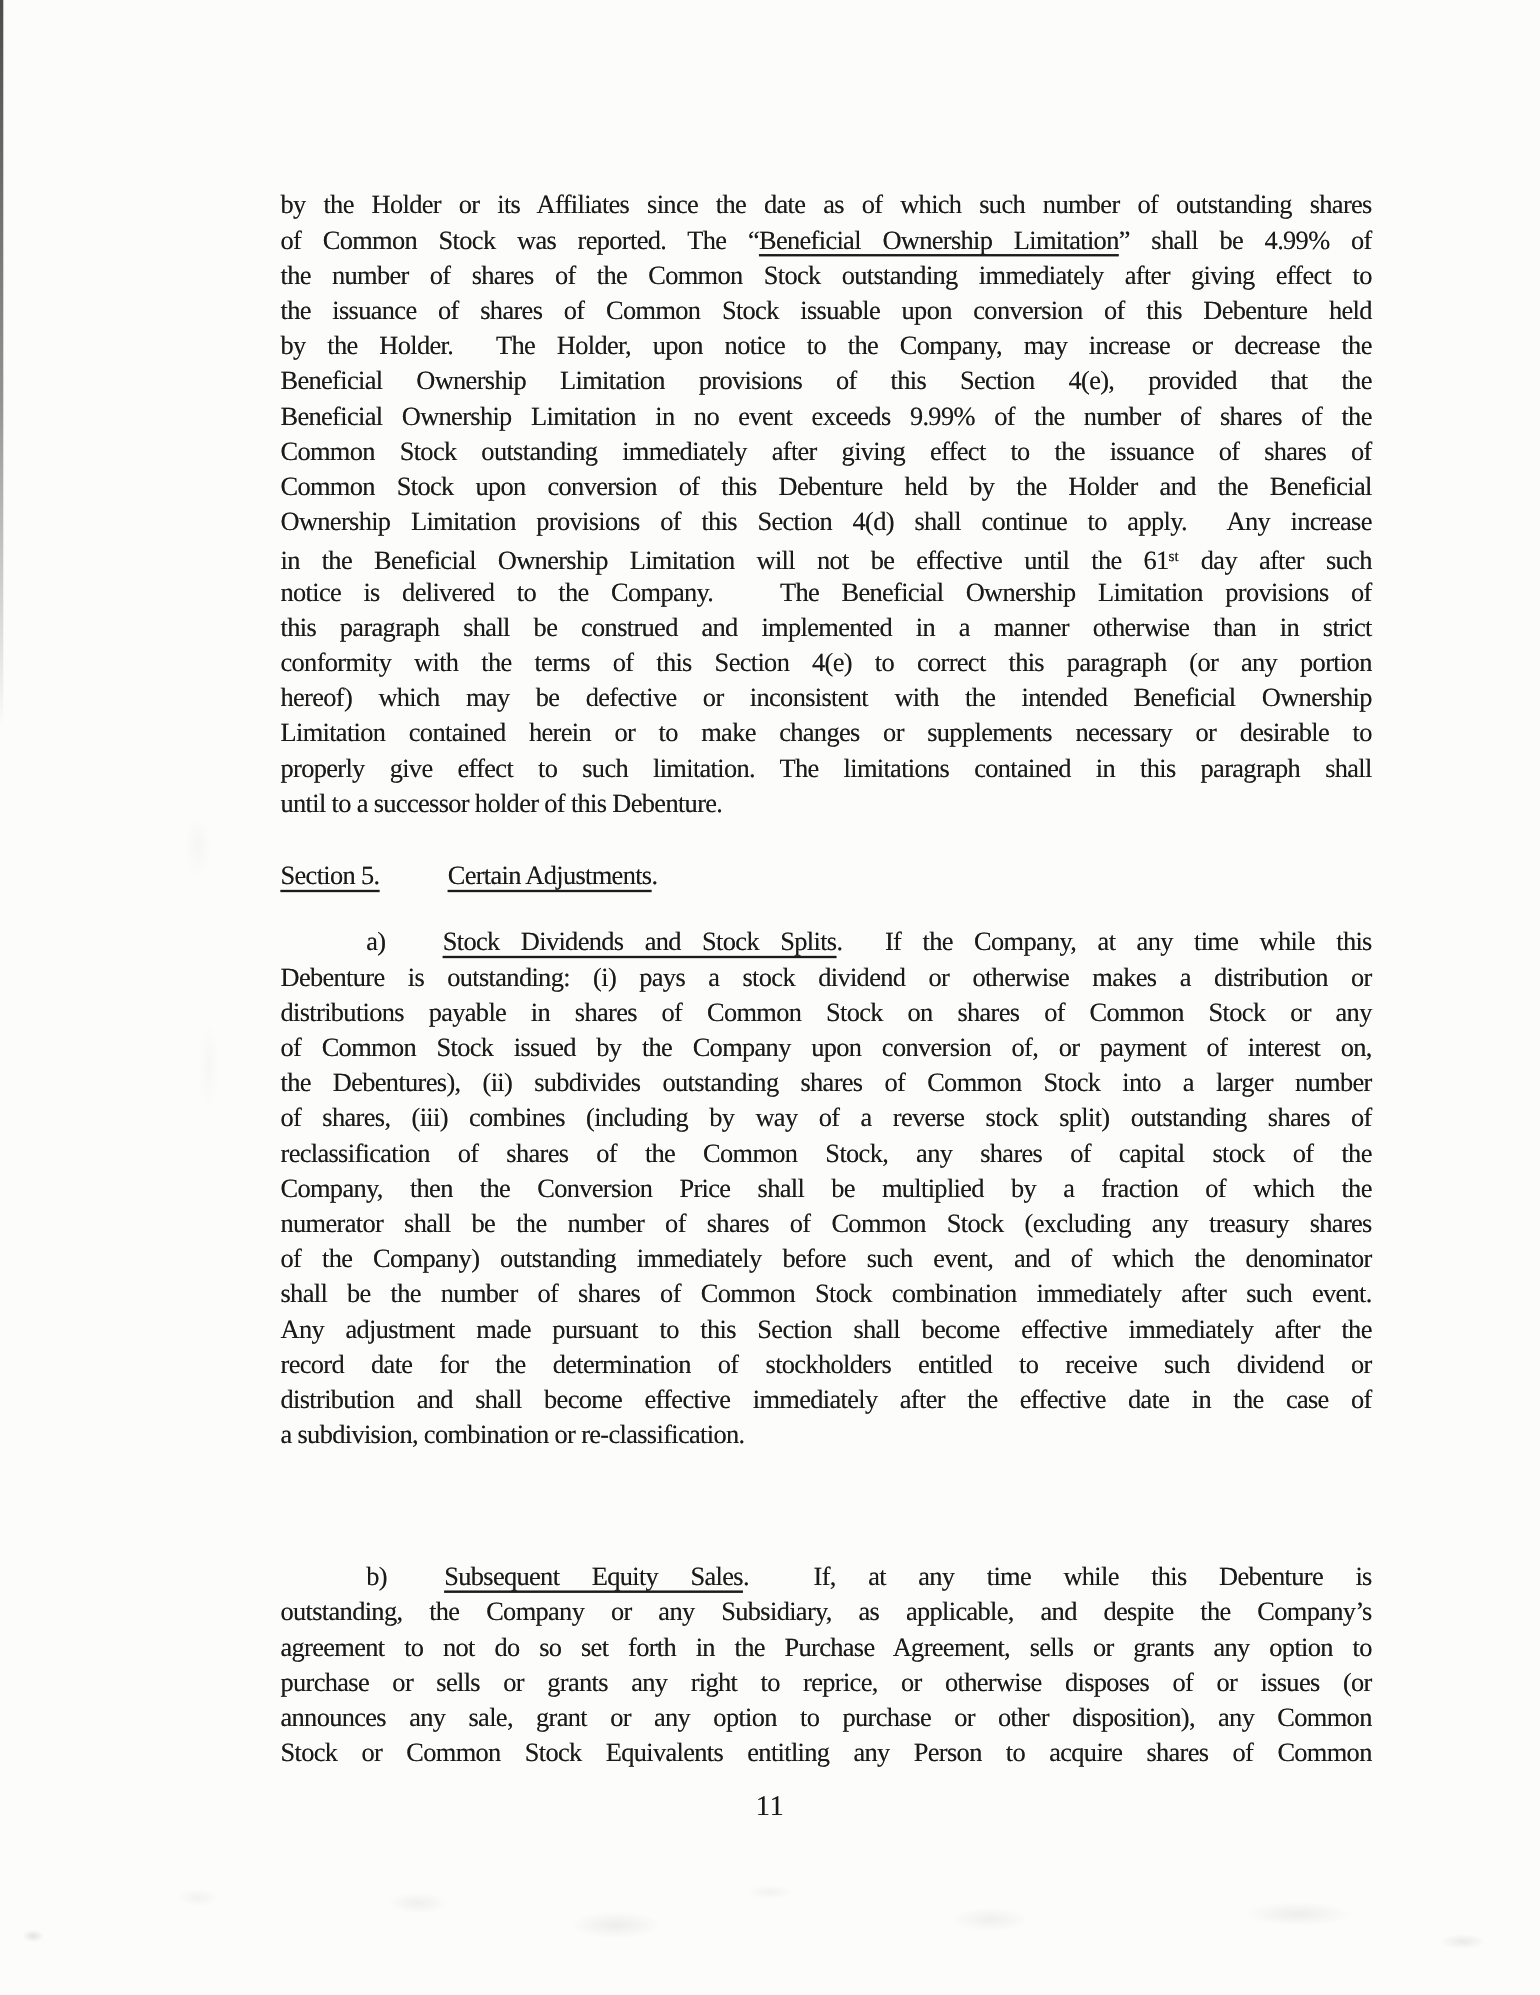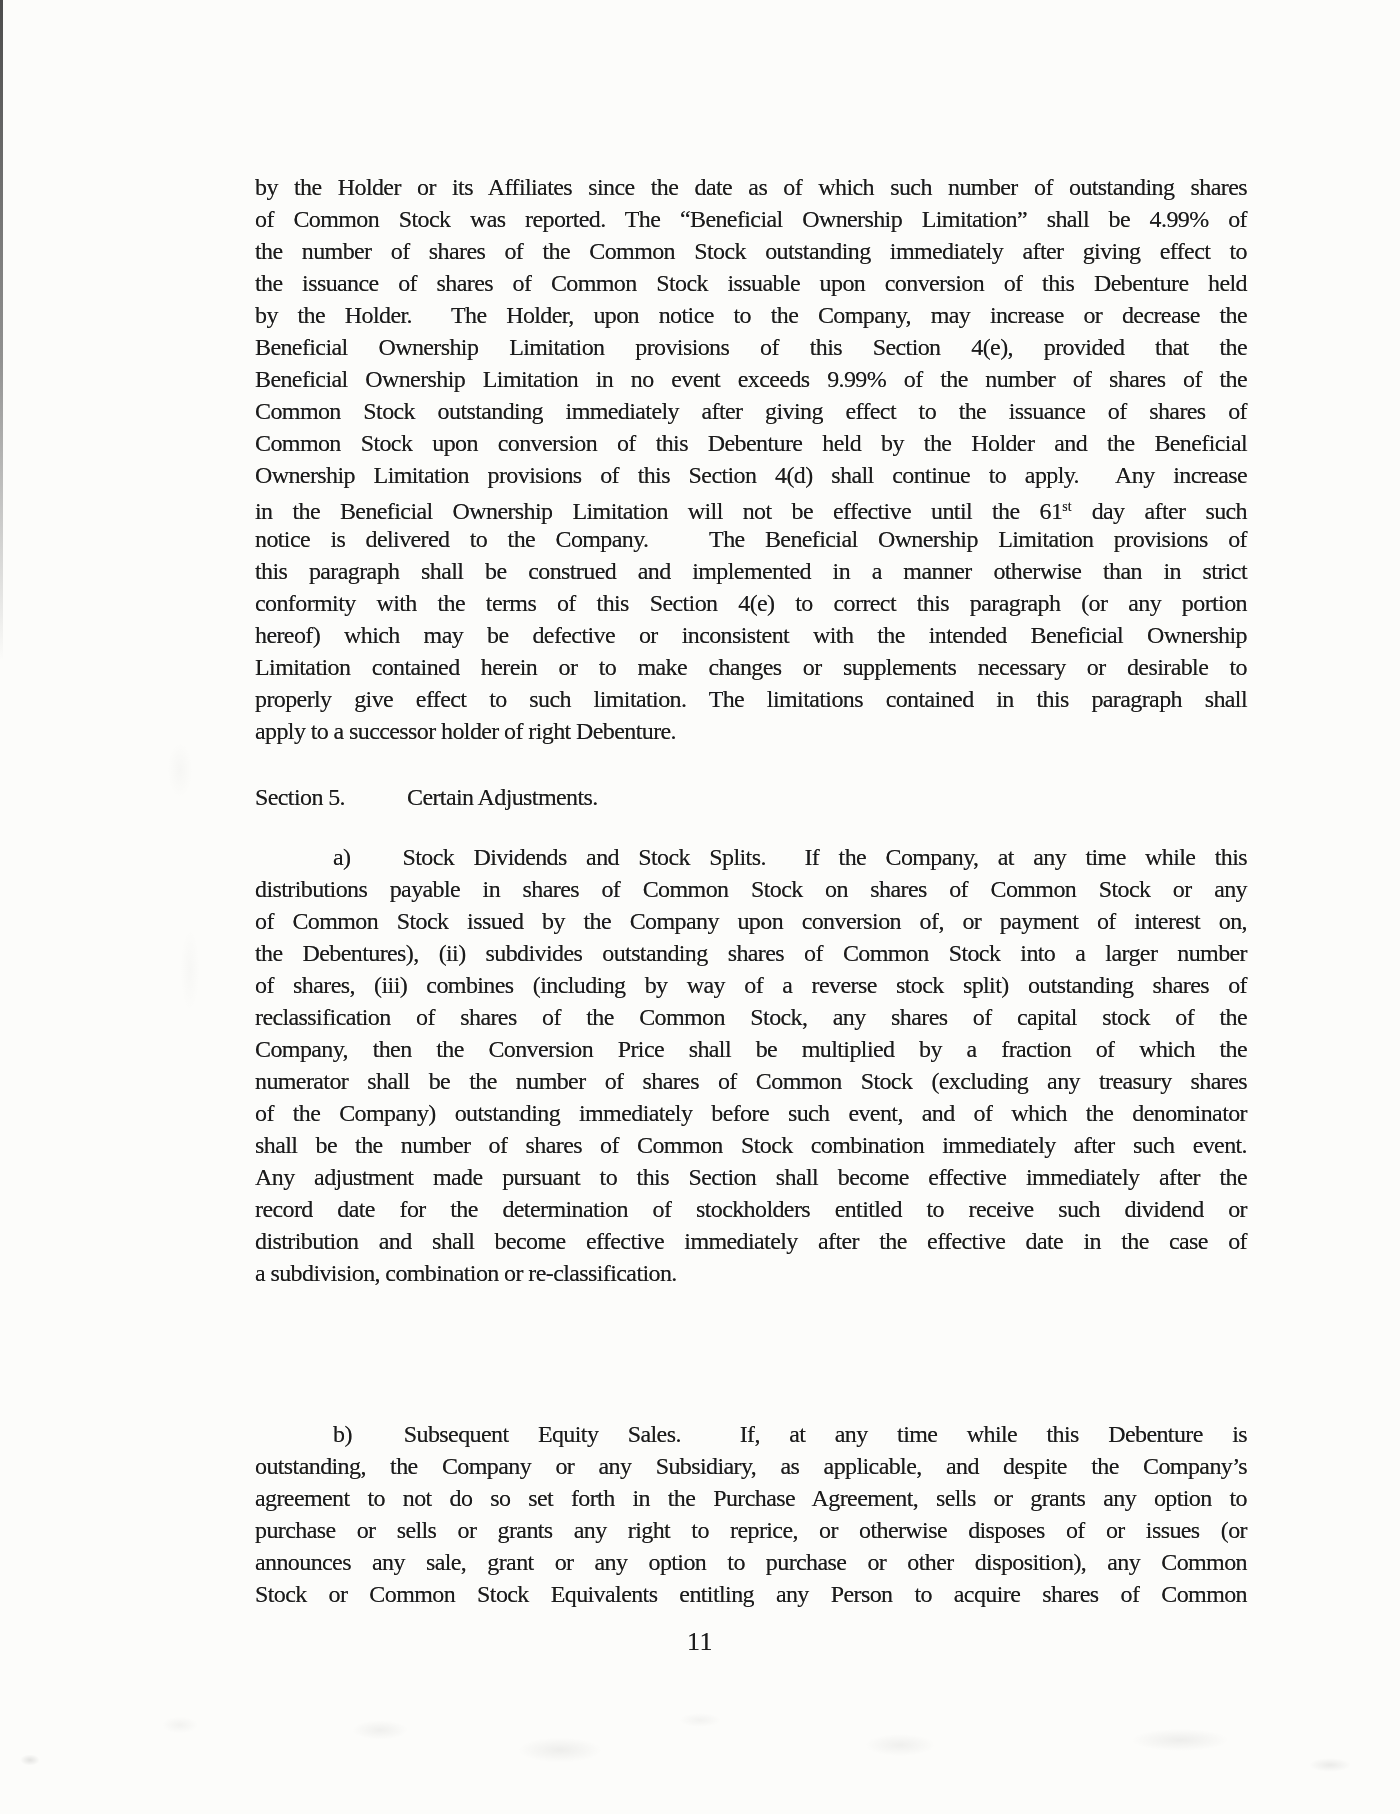--- a/index.html
+++ b/index.html
@@ -22,21 +22,21 @@
   .block{position:absolute;left:0;width:100%;}
   .line{
     text-align:justify;
     text-align-last:justify;
     line-height:32px;
     white-space:pre-wrap;
     height:32px;
   }
   .line.end{text-align-last:left;}
   .spacer{display:inline-block;height:1px;}
-  .u{text-decoration-thickness:2.2px;text-underline-offset:4.5px;}
+  .u{text-decoration:underline;text-decoration-thickness:2.2px;text-underline-offset:4.5px;}
   .sup{font-size:0.58em;vertical-align:0.55em;letter-spacing:0;}
   .pagenum{
     position:absolute;left:0;top:1626px;width:1400px;
     text-align:center;font-size:26px;line-height:32px;
     letter-spacing:0.5px;
     text-shadow:0 0 0.5px rgba(20,20,20,0.6);
   }
   .edge-line{
     position:absolute;left:0;top:0;width:3px;height:660px;
     background:linear-gradient(to bottom,rgba(45,45,45,0.85) 0%,rgba(60,60,60,0.55) 55%,rgba(80,80,80,0) 100%);
@@ -80,27 +80,28 @@
         <div class="line"><span>Common Stock outstanding immediately after giving effect to the issuance of shares of</span></div>
         <div class="line"><span>Common Stock upon conversion of this Debenture held by the Holder and the Beneficial</span></div>
         <div class="line"><span>Ownership Limitation provisions of this Section 4(d) shall continue to apply.  Any increase</span></div>
         <div class="line"><span>in the Beneficial Ownership Limitation will not be effective until the 61</span><span class="sup">st</span><span> day after such</span></div>
         <div class="line"><span>notice is delivered to the Company.   The Beneficial Ownership Limitation provisions of</span></div>
         <div class="line"><span>this paragraph shall be construed and implemented in a manner otherwise than in strict</span></div>
         <div class="line"><span>conformity with the terms of this Section 4(e) to correct this paragraph (or any portion</span></div>
         <div class="line"><span>hereof) which may be defective or inconsistent with the intended Beneficial Ownership</span></div>
         <div class="line"><span>Limitation contained herein or to make changes or supplements necessary or desirable to</span></div>
         <div class="line"><span>properly give effect to such limitation. The limitations contained in this paragraph shall</span></div>
-        <div class="line end"><span>apply to a successor holder of right Debenture.</span></div>
+        <div class="line end"><span>until to a successor holder of this Debenture.</span></div>
       </div>
       <div class="block" style="top: 781px;">
         <div class="line end"><span class="u">Section 5.</span><span class="spacer" style="width: 62px;"></span><span class="u">Certain Adjustments</span><span>.</span></div>
       </div>
       <div class="block" style="top: 841px;">
         <div class="line"><span class="spacer" style="width: 78px;"></span><span>a)</span><span class="spacer" style="width: 52px;"></span><span class="u">Stock Dividends and Stock Splits</span><span>.  If the Company, at any time while this</span></div>
+        <div class="line"><span>Debenture is outstanding: (i) pays a stock dividend or otherwise makes a distribution or</span></div>
         <div class="line"><span>distributions payable in shares of Common Stock on shares of Common Stock or any</span></div>
         <div class="line"><span>of Common Stock issued by the Company upon conversion of, or payment of interest on,</span></div>
         <div class="line"><span>the Debentures), (ii) subdivides outstanding shares of Common Stock into a larger number</span></div>
         <div class="line"><span>of shares, (iii) combines (including by way of a reverse stock split) outstanding shares of</span></div>
         <div class="line"><span>reclassification of shares of the Common Stock, any shares of capital stock of the</span></div>
         <div class="line"><span>Company, then the Conversion Price shall be multiplied by a fraction of which the</span></div>
         <div class="line"><span>numerator shall be the number of shares of Common Stock (excluding any treasury shares</span></div>
         <div class="line"><span>of the Company) outstanding immediately before such event, and of which the denominator</span></div>
         <div class="line"><span>shall be the number of shares of Common Stock combination immediately after such event.</span></div>
         <div class="line"><span>Any adjustment made pursuant to this Section shall become effective immediately after the</span></div>

